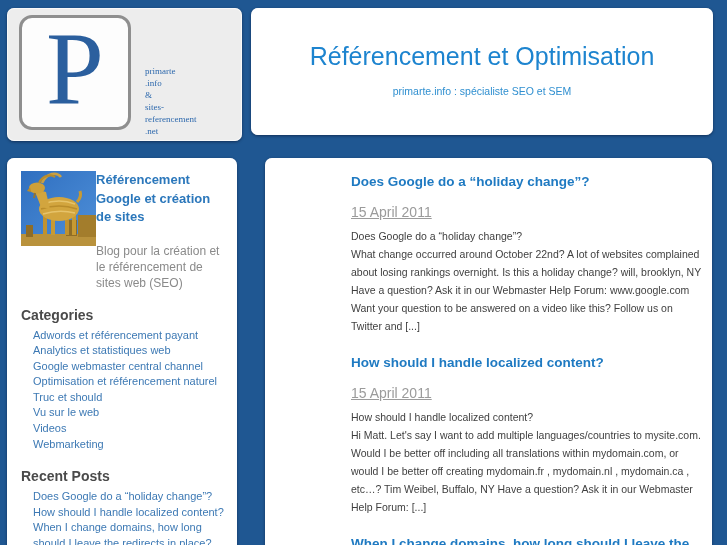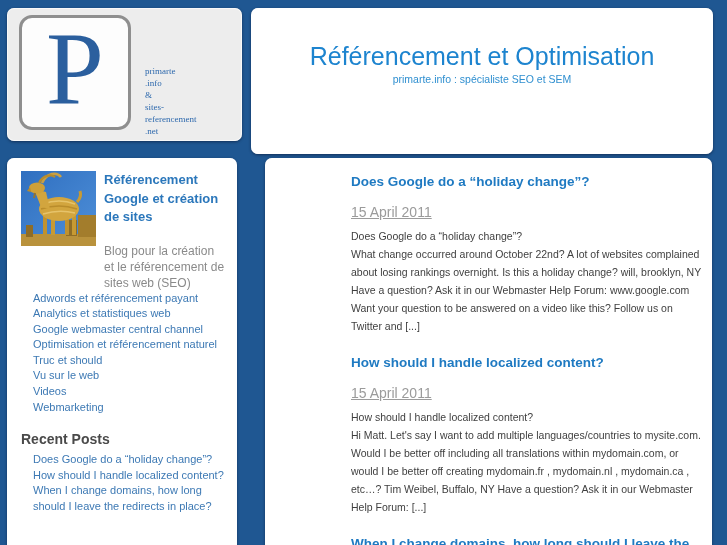--- a/index.html
+++ b/index.html
@@ -27,27 +27,27 @@
     font-family:"Liberation Serif","DejaVu Serif",serif;
     font-size:104px; line-height:100px; color:#2b5f9e; padding-bottom:8px;
   }
   .logo-text {
     position:absolute; left:138px; top:57px;
     font-family:Liberation Serif, serif;
     font-size:9px; line-height:12px; color:#2e69ad; white-space:pre-line;
   }
 
   
-  #header-box { left:251px; top:8px; width:462px; height:146px; text-align:center; }
+  #header-box { left:251px; top:8px; width:462px; height:127px; text-align:center; }
   .site-title { margin-top:34px; font-size:25px; font-weight:400; color:#1d84cf; }
-  .site-subtitle { margin-top:2px; font-size:10.5px; color:#2f8fd0; }
+  .site-subtitle { margin-top:14px; font-size:10.5px; color:#2f8fd0; }
 
   
   #sidebar { left:7px; top:158px; width:230px; height:500px; padding:13px 12px 0 14px; }
-  .about { display:flex; gap:8px; }
+  .about { display:flex; }
   .about-img { width:75px; height:75px; flex:0 0 75px; display:block; }
   .about-text { flex:1; min-width:0; }
   .blog-title { font-size:13px; font-weight:bold; line-height:18.5px; color:#2b77bb; cursor:pointer; }
   .blog-desc { margin-top:16px; font-size:12px; line-height:16px; color:#8a8a8a; }
   .side-heading { margin-top:16px; margin-bottom:5px; font-size:14px; font-weight:bold; color:#4a4a4a; }
   .side-list { list-style:none; }
   .side-list li {
     font-size:11px; line-height:15.6px; color:#3d79b4; cursor:pointer;margin-left:12px;
   }
 
@@ -109,20 +109,21 @@
       <path d="M21,12 C26,1 36,1 40,6" stroke="#caa043" stroke-width="2.6" fill="none"></path>
       <path d="M18,12 C22,4 30,3 34,6" stroke="#b98c2b" stroke-width="2.2" fill="none"></path>
       <path d="M14,22 l-1,5" stroke="#9a742a" stroke-width="2" fill="none"></path>
     </svg>
     <div class="about-text">
       <div class="blog-title">Référencement Google et création de sites</div>
       <div class="blog-desc">Blog pour la création et le référencement de sites web (SEO)</div>
     </div>
   </div>
 
+  <div class="side-heading">Categories</div>
   <ul class="side-list">
       <li>Adwords et référencement payant</li>
       <li>Analytics et statistiques web</li>
       <li>Google webmaster central channel</li>
       <li>Optimisation et référencement naturel</li>
       <li>Truc et should</li>
       <li>Vu sur le web</li>
       <li>Videos</li>
       <li>Webmarketing</li>
     </ul>

